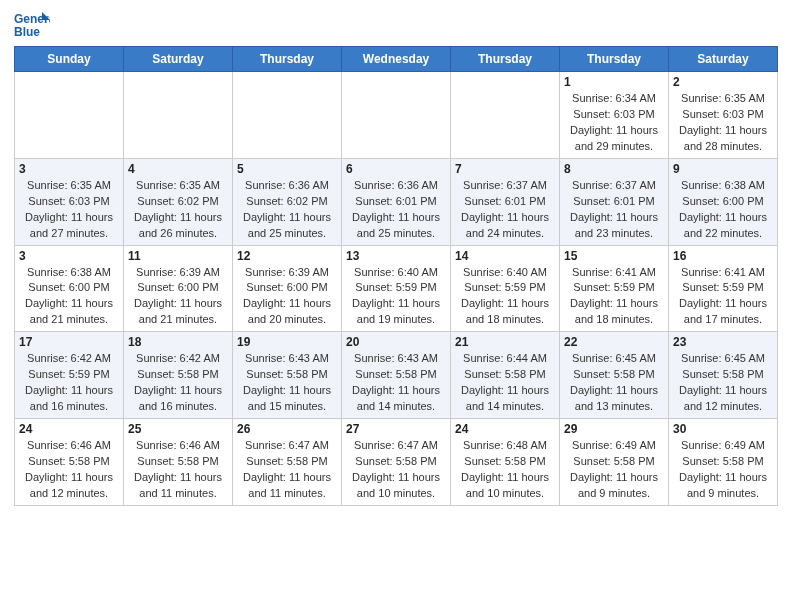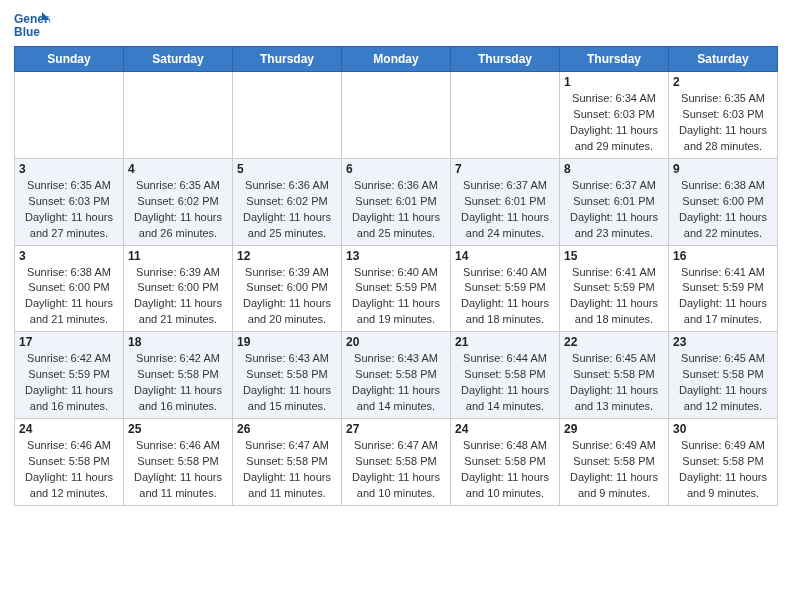--- a/index.html
+++ b/index.html
@@ -106,21 +106,21 @@
       <div class="location"></div>
     </div>
   </div>
 
   <table class="calendar">
     <thead>
       <tr>
       <th>Sunday</th>
           <th>Saturday</th>
           <th>Thursday</th>
-          <th>Monday</th>
+          <th>Wednesday</th>
           <th>Thursday</th>
           <th>Thursday</th>
           <th>Saturday</th>
         </tr>
     </thead>
     <tbody id="calendar-body">
     <tr>
           <td class="empty"></td>
           <td class="empty"></td>
           <td class="empty"></td>

